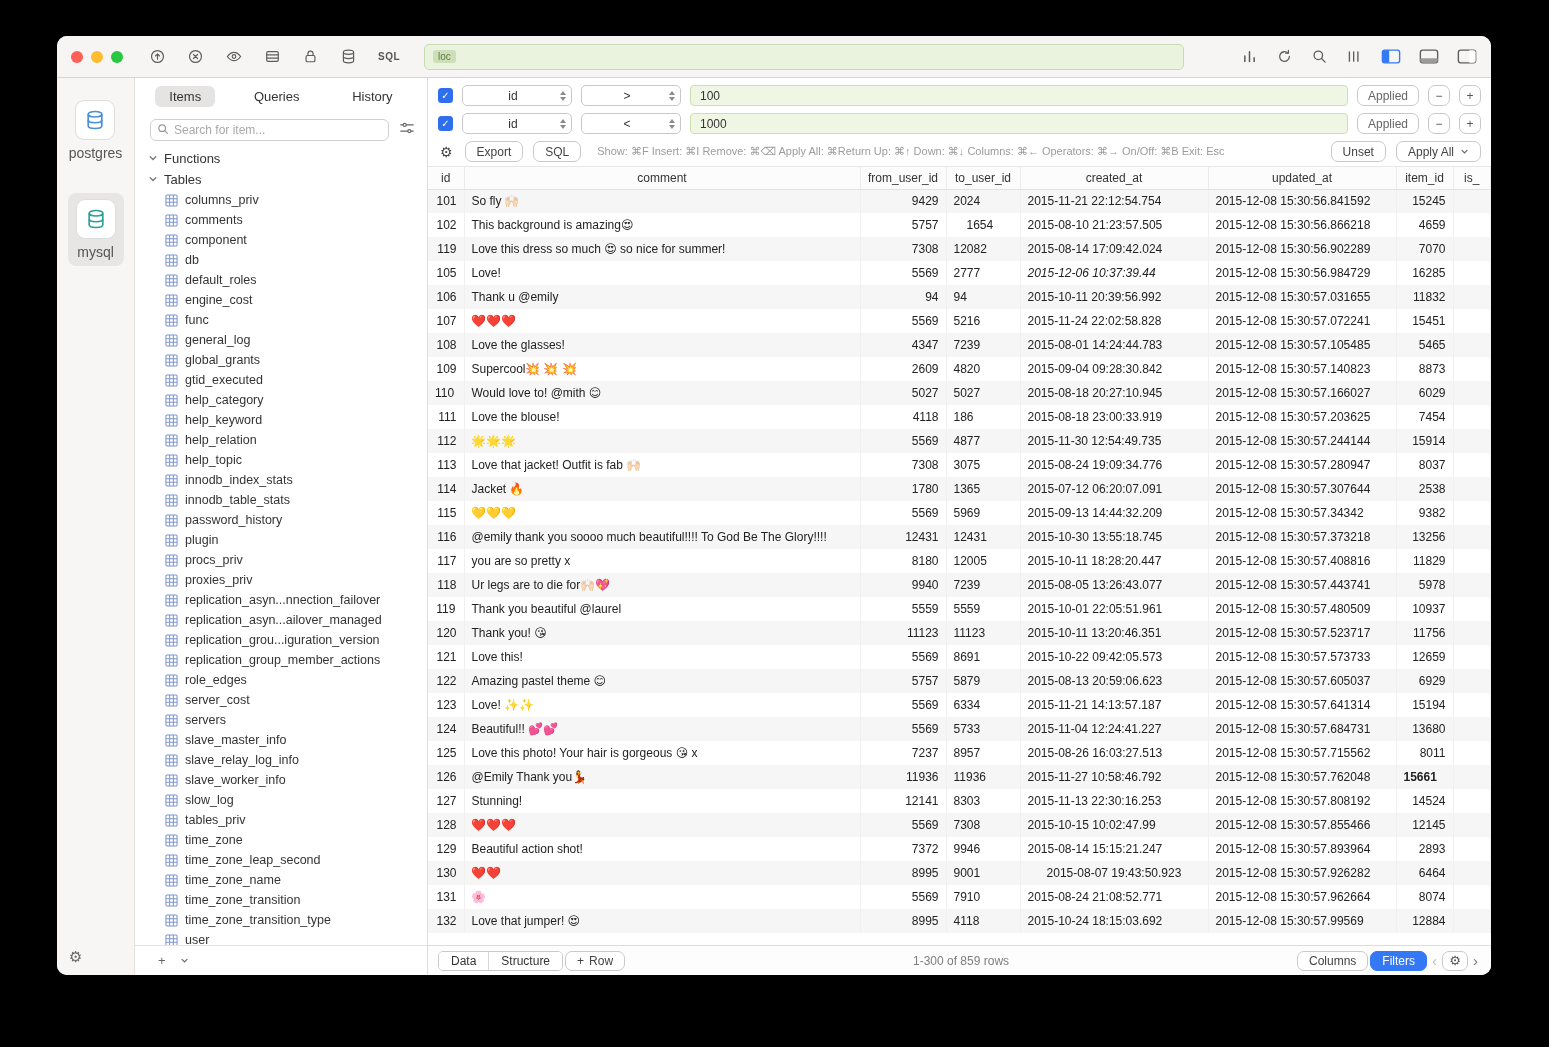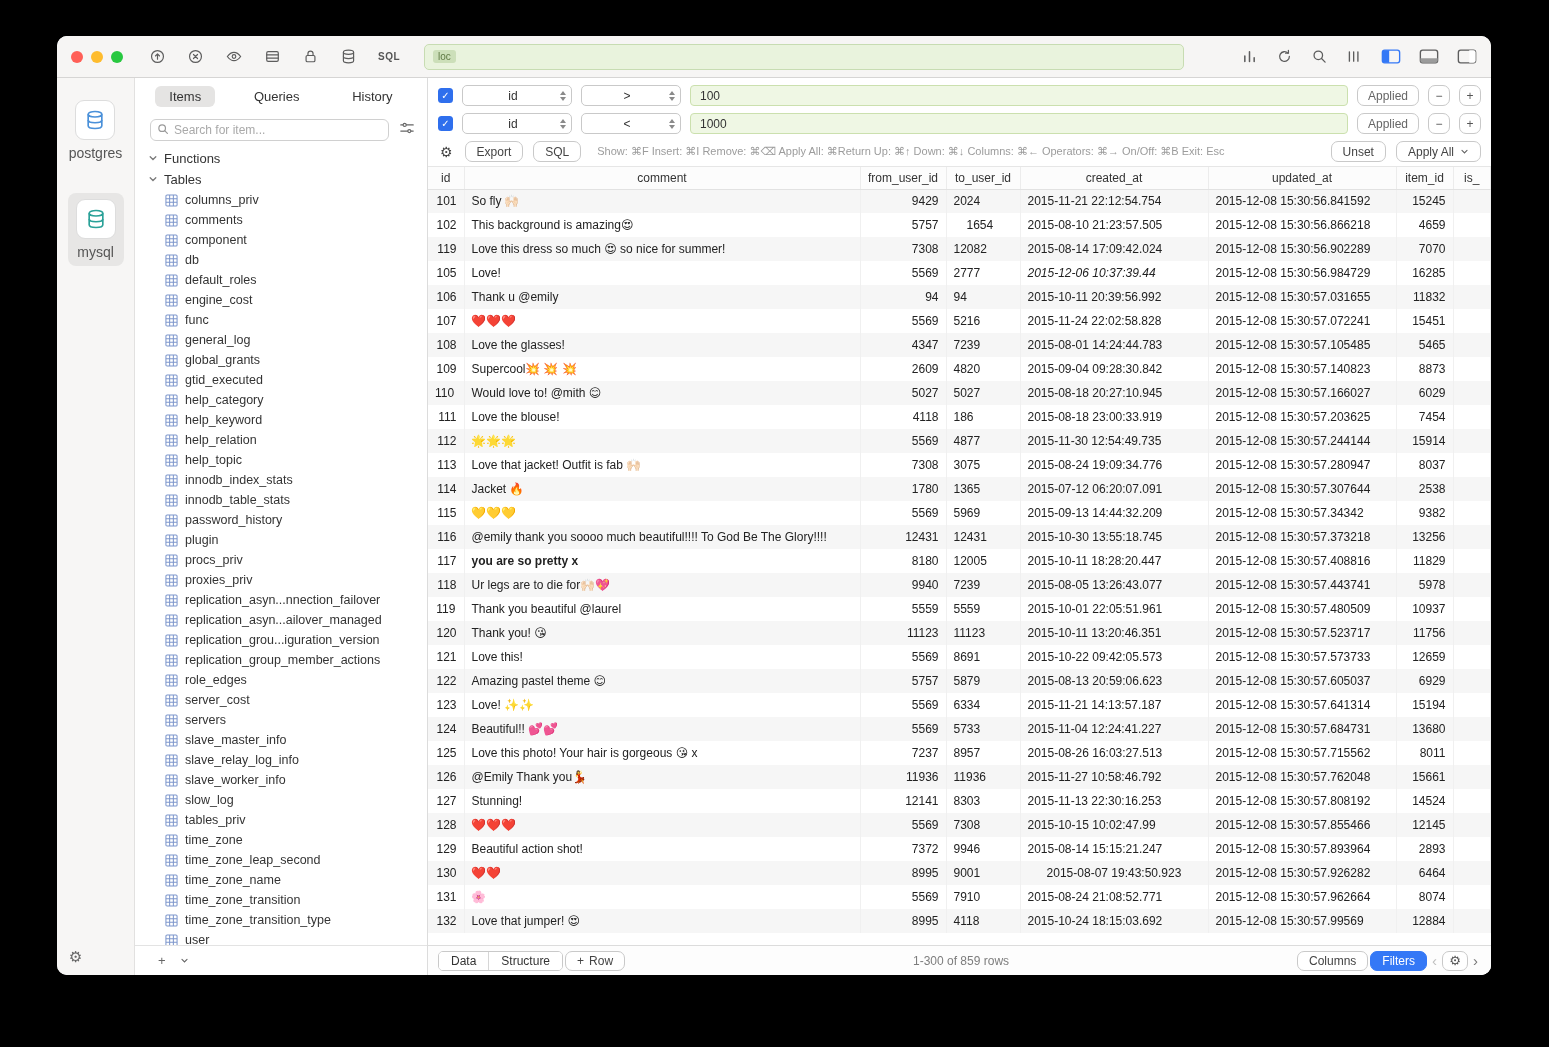--- a/index.html
+++ b/index.html
@@ -832,21 +832,21 @@
                 <td style="text-align: left;">@emily thank you soooo much beautiful!!!! To God Be The Glory!!!!</td>
                 <td style="text-align: right;">12431</td>
                 <td style="text-align: left;">12431</td>
                 <td style="text-align: left;">2015-10-30 13:55:18.745</td>
                 <td style="text-align: left;">2015-12-08 15:30:57.373218</td>
                 <td style="text-align: right;">13256</td>
                 <td style="text-align: left;"></td>
               </tr>
               <tr>
                 <td style="text-align: right;">117</td>
-                <td style="text-align: left; font-weight: bold;">you are so pretty x</td>
+                <td style="text-align: left;">you are so pretty x</td>
                 <td style="text-align: right;">8180</td>
                 <td style="text-align: left;">12005</td>
                 <td style="text-align: left;">2015-10-11 18:28:20.447</td>
                 <td style="text-align: left;">2015-12-08 15:30:57.408816</td>
                 <td style="text-align: right;">11829</td>
                 <td style="text-align: left;"></td>
               </tr>
               <tr>
                 <td style="text-align: right;">118</td>
                 <td style="text-align: left;">Ur legs are to die for🙌🏻💖</td>
@@ -927,21 +927,21 @@
                 <td style="text-align: right;">8011</td>
                 <td style="text-align: left;"></td>
               </tr>
               <tr>
                 <td style="text-align: right;">126</td>
                 <td style="text-align: left;">@Emily Thank you💃</td>
                 <td style="text-align: right;">11936</td>
                 <td style="text-align: left;">11936</td>
                 <td style="text-align: left;">2015-11-27 10:58:46.792</td>
                 <td style="text-align: left;">2015-12-08 15:30:57.762048</td>
-                <td style="text-align: right;">15661</td>
+                <td style="text-align: left; font-weight: bold;">15661</td>
                 <td style="text-align: left;"></td>
               </tr>
               <tr>
                 <td style="text-align: right;">127</td>
                 <td style="text-align: left;">Stunning!</td>
                 <td style="text-align: right;">12141</td>
                 <td style="text-align: left;">8303</td>
                 <td style="text-align: left;">2015-11-13 22:30:16.253</td>
                 <td style="text-align: left;">2015-12-08 15:30:57.808192</td>
                 <td style="text-align: right;">14524</td>

